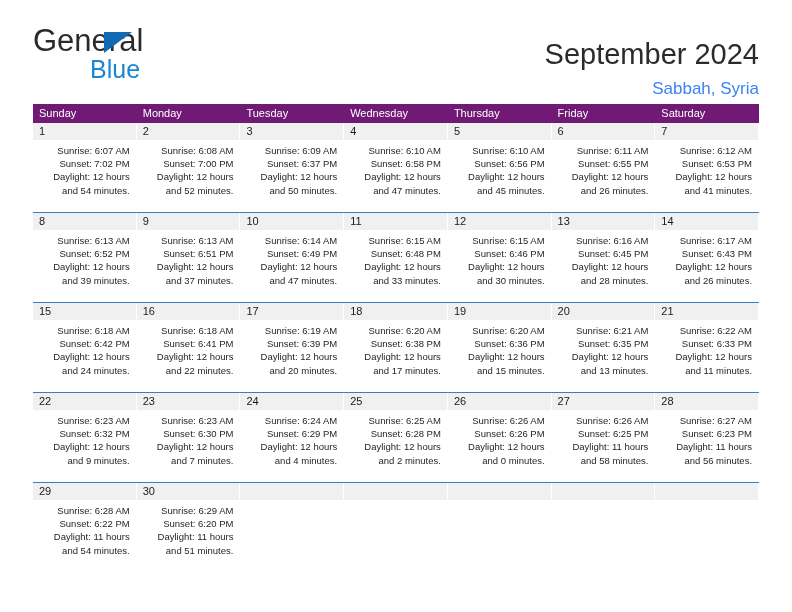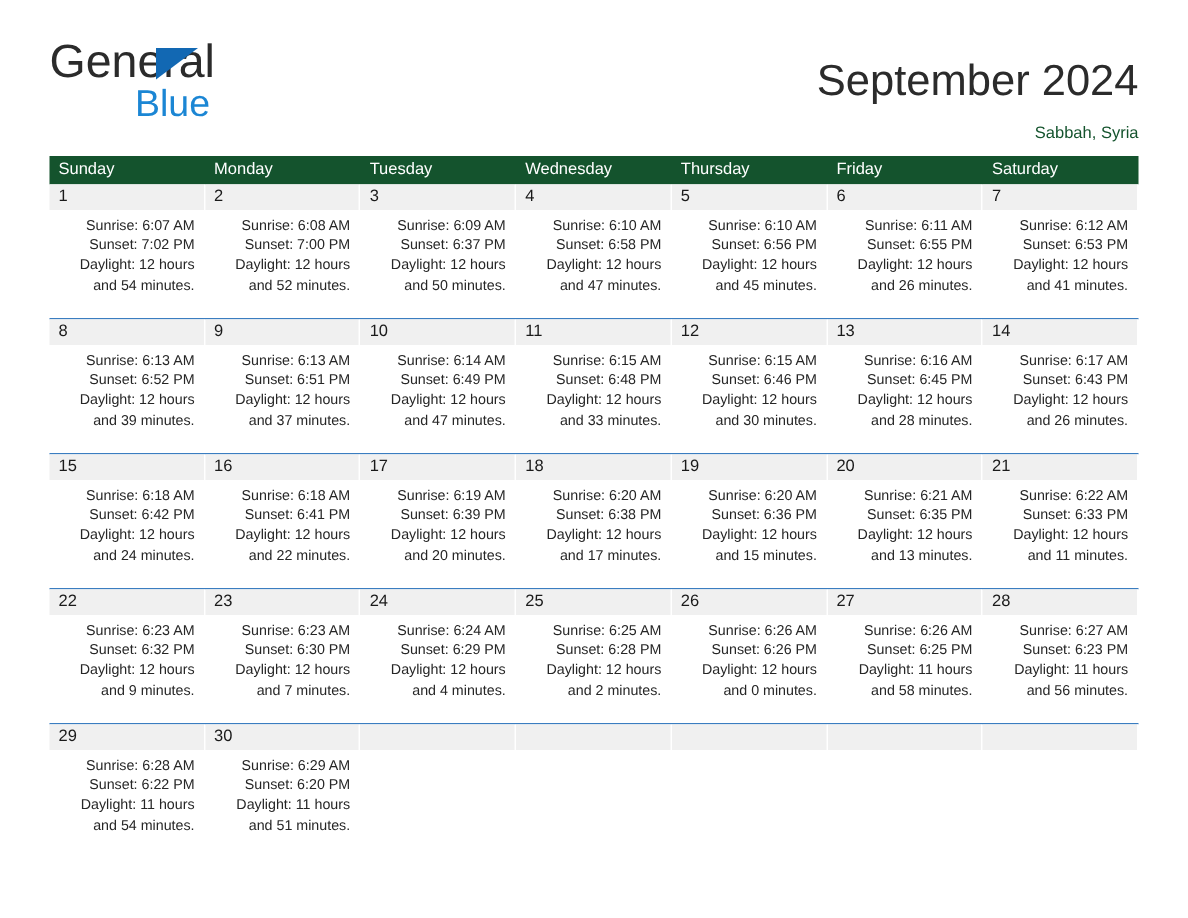--- a/index.html
+++ b/index.html
@@ -70,38 +70,38 @@
     margin-top: 12px;
   }
   .cal-title {
     font-size: 29px;
     color: #2b2b2b;
     font-weight: normal;
     line-height: 36px;
     white-space: nowrap;
   }
   .cal-subtitle {
-    font-size: 11px;
-    color: #14532d;
+    font-size: 17px;
+    color: #3b82f6;
     line-height: 22px;
     margin-top: 6px;
     white-space: nowrap;
   }
 
   
   .calendar {
     position: absolute;
     left: 33px;
     top: 104px;
     width: 726px;
   }
   .weekday-row {
     display: flex;
     width: 100%;
-    background: #14532d;
+    background: #701a75;
   }
   .weekday {
     flex: 1 1 0;
     height: 19px;
     line-height: 19px;
     color: #ffffff;
     font-size: 11px;
     padding-left: 6px;
     white-space: nowrap;
     overflow: hidden;

